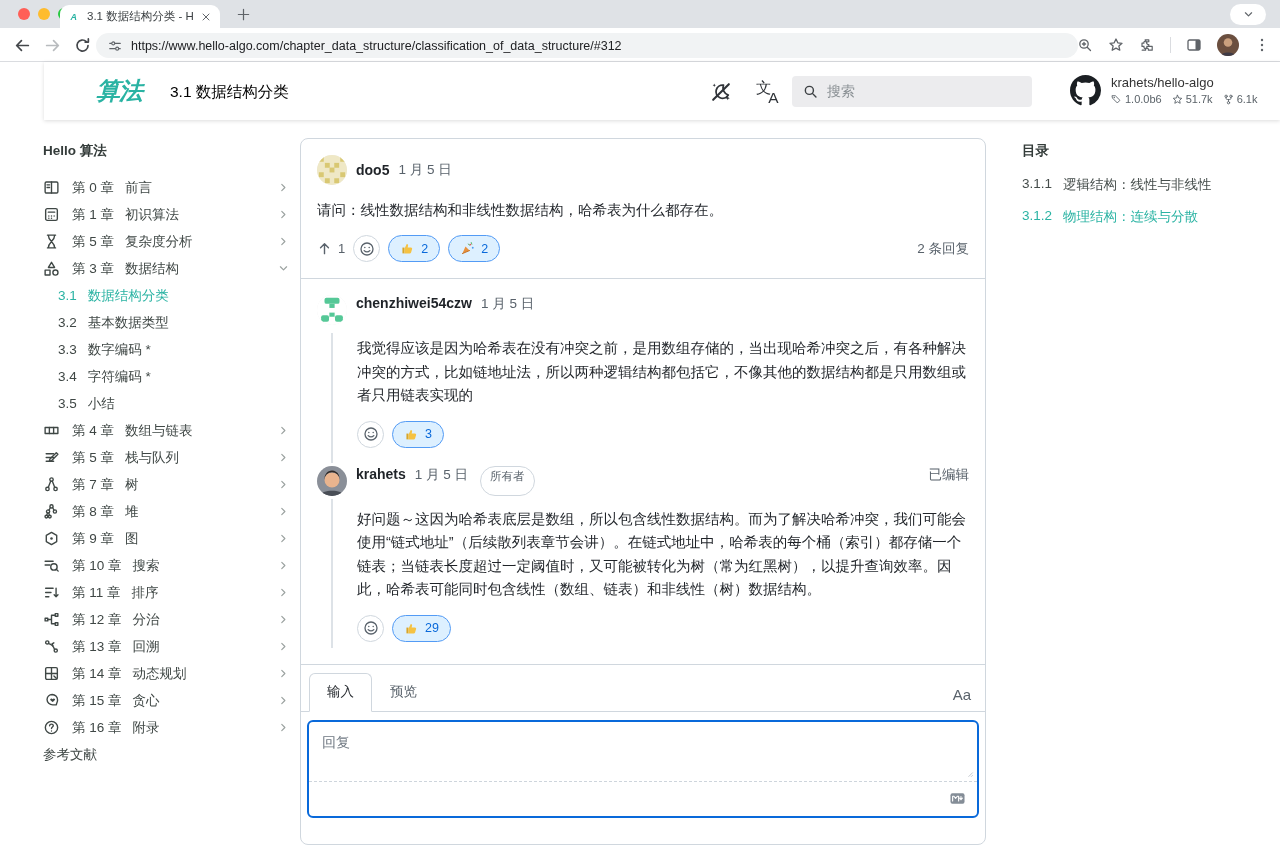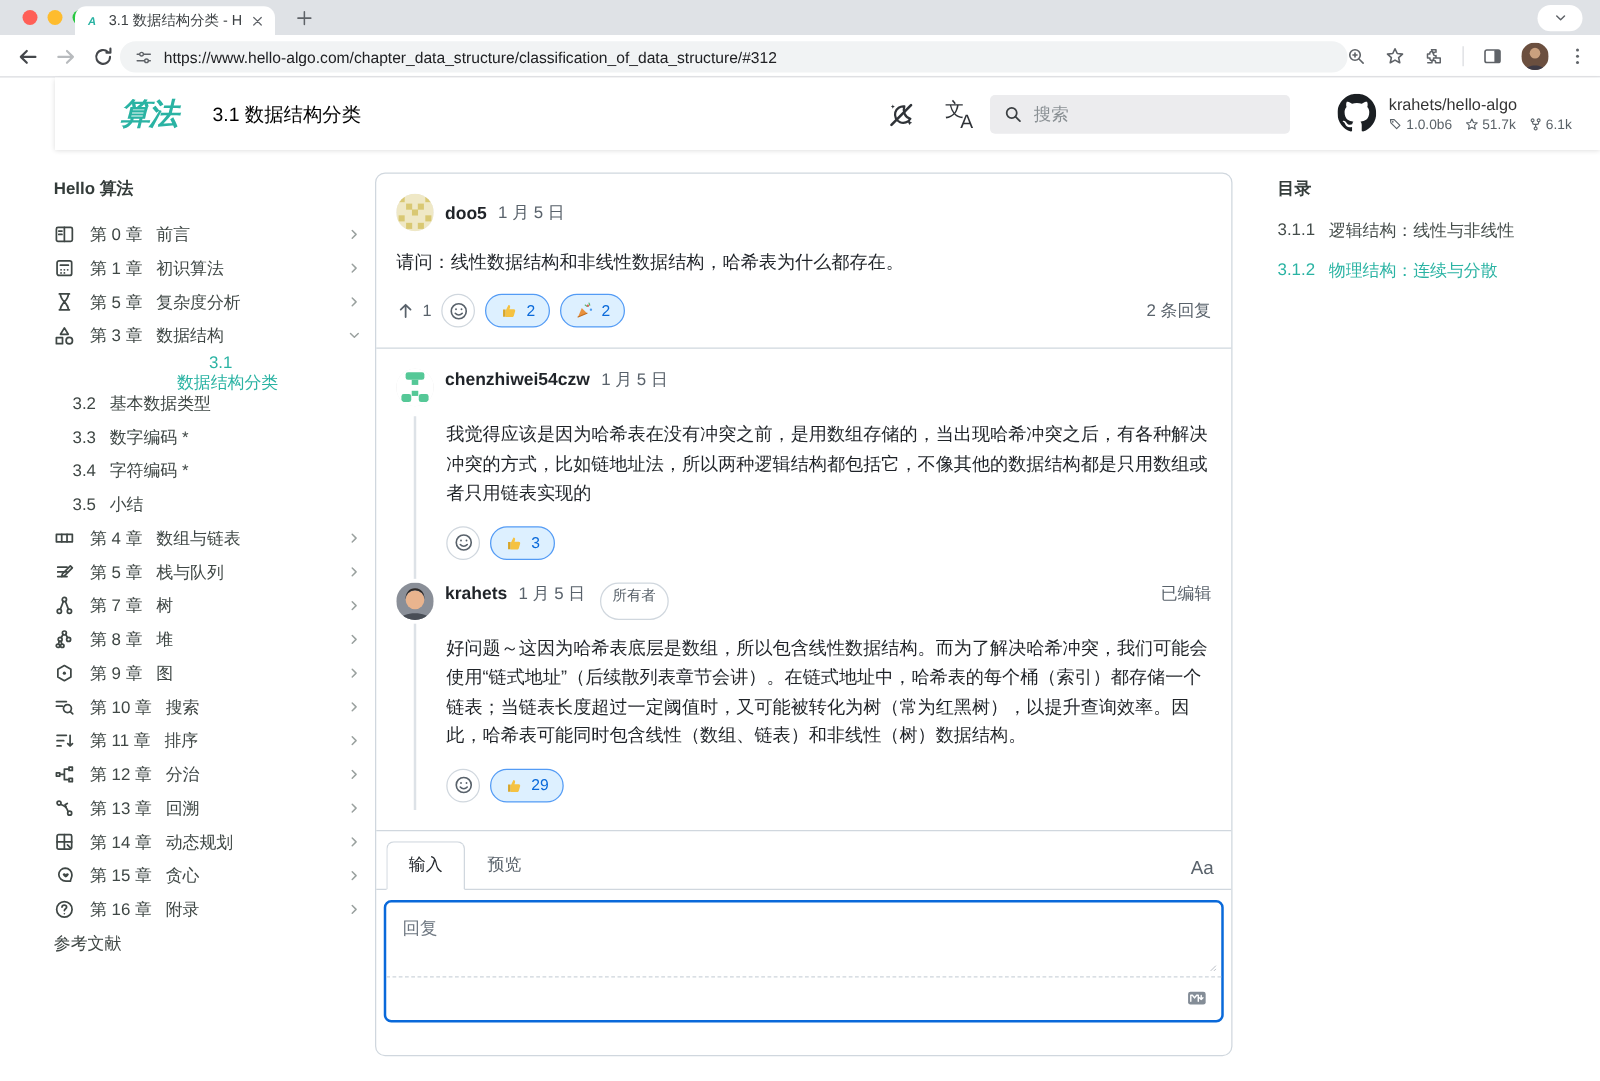--- a/index.html
+++ b/index.html
@@ -31,37 +31,37 @@
   .tb-avatar { width:22px; height:22px; border-radius:50%; overflow:hidden; }
 
   
   .site-header { position:absolute; top:62px; left:0; right:0; height:58px; background:#fff; box-shadow:0 1px 4px rgba(0,0,0,.14); z-index:5;margin-left:44px; }
   .logo { position:absolute; left:52px; top:13px; font-size:24px; font-weight:bold; font-style:italic; color:#2ab3a3; letter-spacing:-1px; }
   .page-title { position:absolute; left:126px; top:20px; font-size:15.5px; color:#000000; }
   .hdr-ic { position:absolute; top:19px; width:22px; height:22px; color:#2f3338; }
   .searchbox { position:absolute; left:748px; top:14px; width:240px; height:31px; background:#ececee; border-radius:4px; display:flex; align-items:center; gap:9px; padding:0 11px; }
   .searchbox .ic { width:15px; height:15px; color:#3c4043; flex:none; }
   .search-ph { font-size:14px; color:#8a9094; }
-  .repo { position:absolute; left:1026px; top:13px; display:flex; gap:10px; align-items:center; }
+  .repo { position:absolute; left:1026px; top:13px; display:flex; gap:10px; align-items:flex-start; }
   .gh-mark { width:31px; height:31px; color:#1b1f23; }
   .repo-name { font-size:13px; color:#333; }
   .repo-stats { display:flex; gap:10px; margin-top:3px; font-size:11px; color:#5a6268; }
   .stat { display:flex; align-items:center; gap:3px; }
   .stat .ic { width:11px; height:11px; }
 
   
   .sidebar { position:absolute; left:43px; top:142px; width:252px; }
   .side-title { font-weight:bold; font-size:13.5px; color:#343c3a; margin-bottom:12px; height:20px; }
   .chapter { display:flex; align-items:center; height:27px; font-size:13.5px; color:#3f4745; }
   .ch-icon { width:17px; height:17px; margin-right:12px; color:#3f4745; flex:none; }
   .ch-num { white-space:nowrap; }
   .ch-title { margin-left:11px; flex:1; white-space:nowrap; }
   .ch-chev { width:11px; height:11px; color:#9aa19f; margin-right:6px; flex:none; }
   .section { height:27px; display:flex; align-items:center; padding-left:15px; font-size:13.5px; color:#3f4745; }
-  .section.active { color:#2ab3a3;flex-direction:column; }
+  .section.active { color:#2ab3a3; }
   .sec-title { margin-left:11px;text-align:right; }
   .side-ref { height:27px; display:flex; align-items:center; font-size:13.5px; color:#3f4745; }
 
   
   .main { position:absolute; left:300px; top:105px; width:686px; }
   .sliver { height:15px; border:1px solid #d0d7de; border-radius:8px; background:#fafbfc; margin-bottom:18px; }
   .card { border:1px solid #d0d7de; border-radius:8px; background:#fff; }
   .c-head { display:flex; align-items:center; gap:9px; padding:16px 16px 0; }
   .avatar30 { width:30px; height:30px; border-radius:50%; overflow:hidden; flex:none; background:#eee; position:relative; z-index:1; box-shadow:0 0 0 3px #fff; }
   .c-author { font-weight:bold; font-size:14px; color:#1f2328; }

